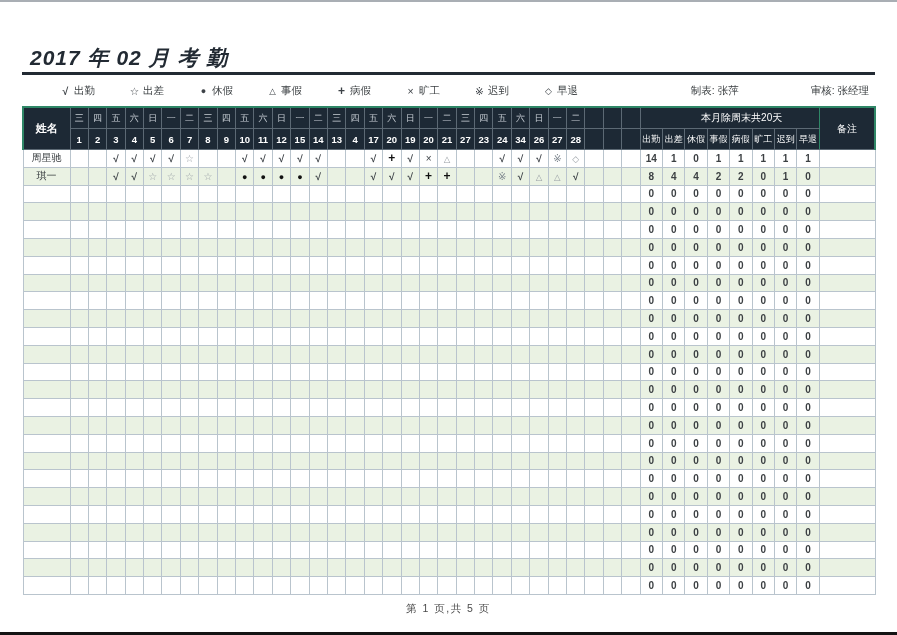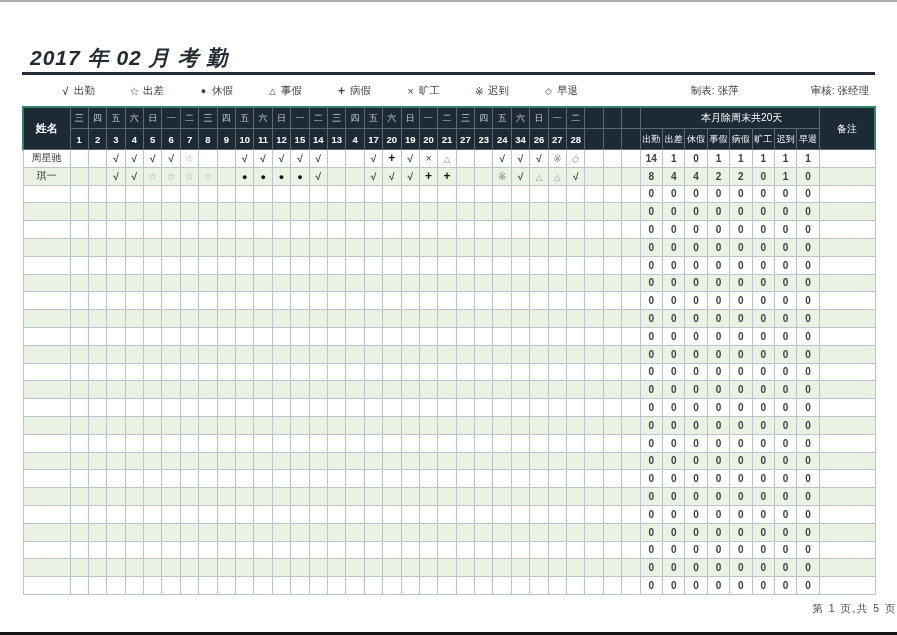--- a/index.html
+++ b/index.html
@@ -35,21 +35,21 @@
   td.sum{font-size:9.5px;font-weight:bold;color:#3f4347;}
   .s-check{color:#3d4247;font-weight:bold;}
   .s-star{color:#9aa0a6;}
   .s-dot{color:#111;font-size:9px;}
   .s-tri{color:#9aa0a6;font-size:8.5px;}
   .s-plus{color:#111;font-weight:900;font-size:12px;}
   .s-x{color:#3d4247;}
   .s-ref{color:#7d868e;}
   .s-dia{color:#9aa0a6;font-size:9px;}
 
-  .footer{position:absolute;left:0;top:600px;width:897px;text-align:right;font-size:10.5px;color:#4a4a4a;letter-spacing:1.5px;}
+  .footer{position:absolute;left:0;top:600px;width:897px;text-align:center;font-size:10.5px;color:#4a4a4a;letter-spacing:1.5px;}
 </style>
 </head>
 <body>
 
 <div class="frame">
   <div class="page-title">2017 年 02 月 考 勤</div>
   <div class="rule"></div>
 
   <div class="legend">
 

